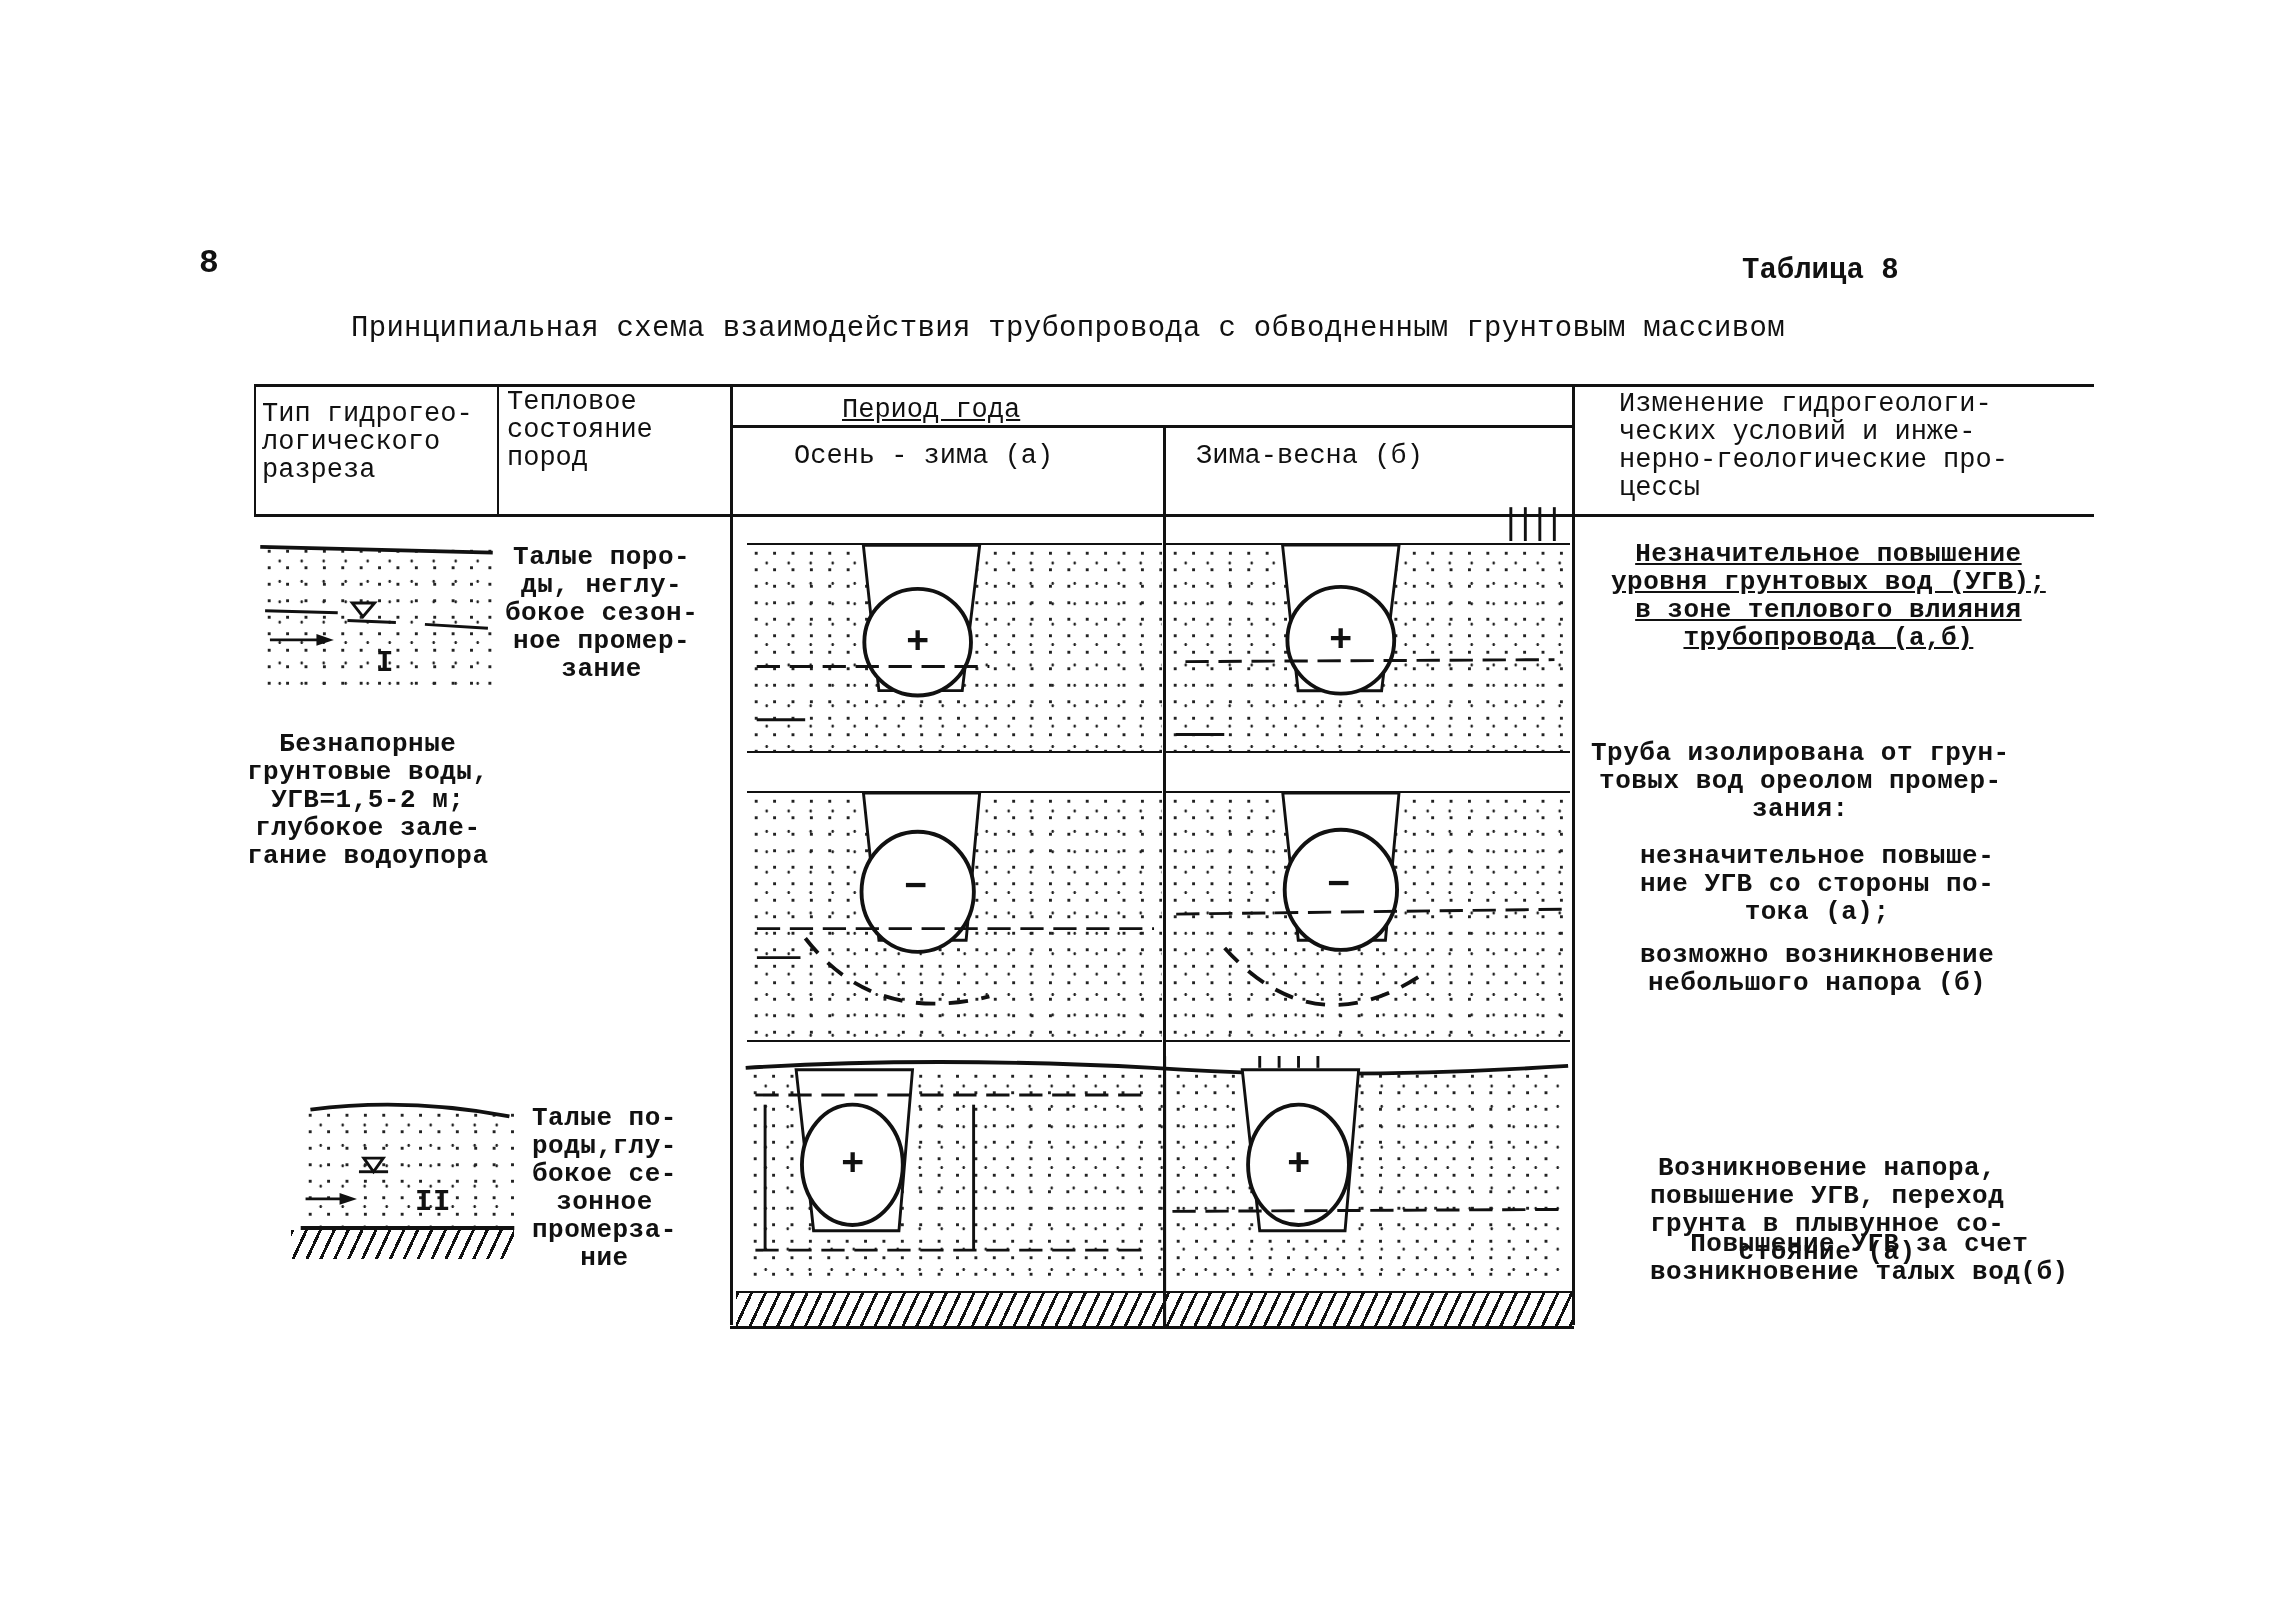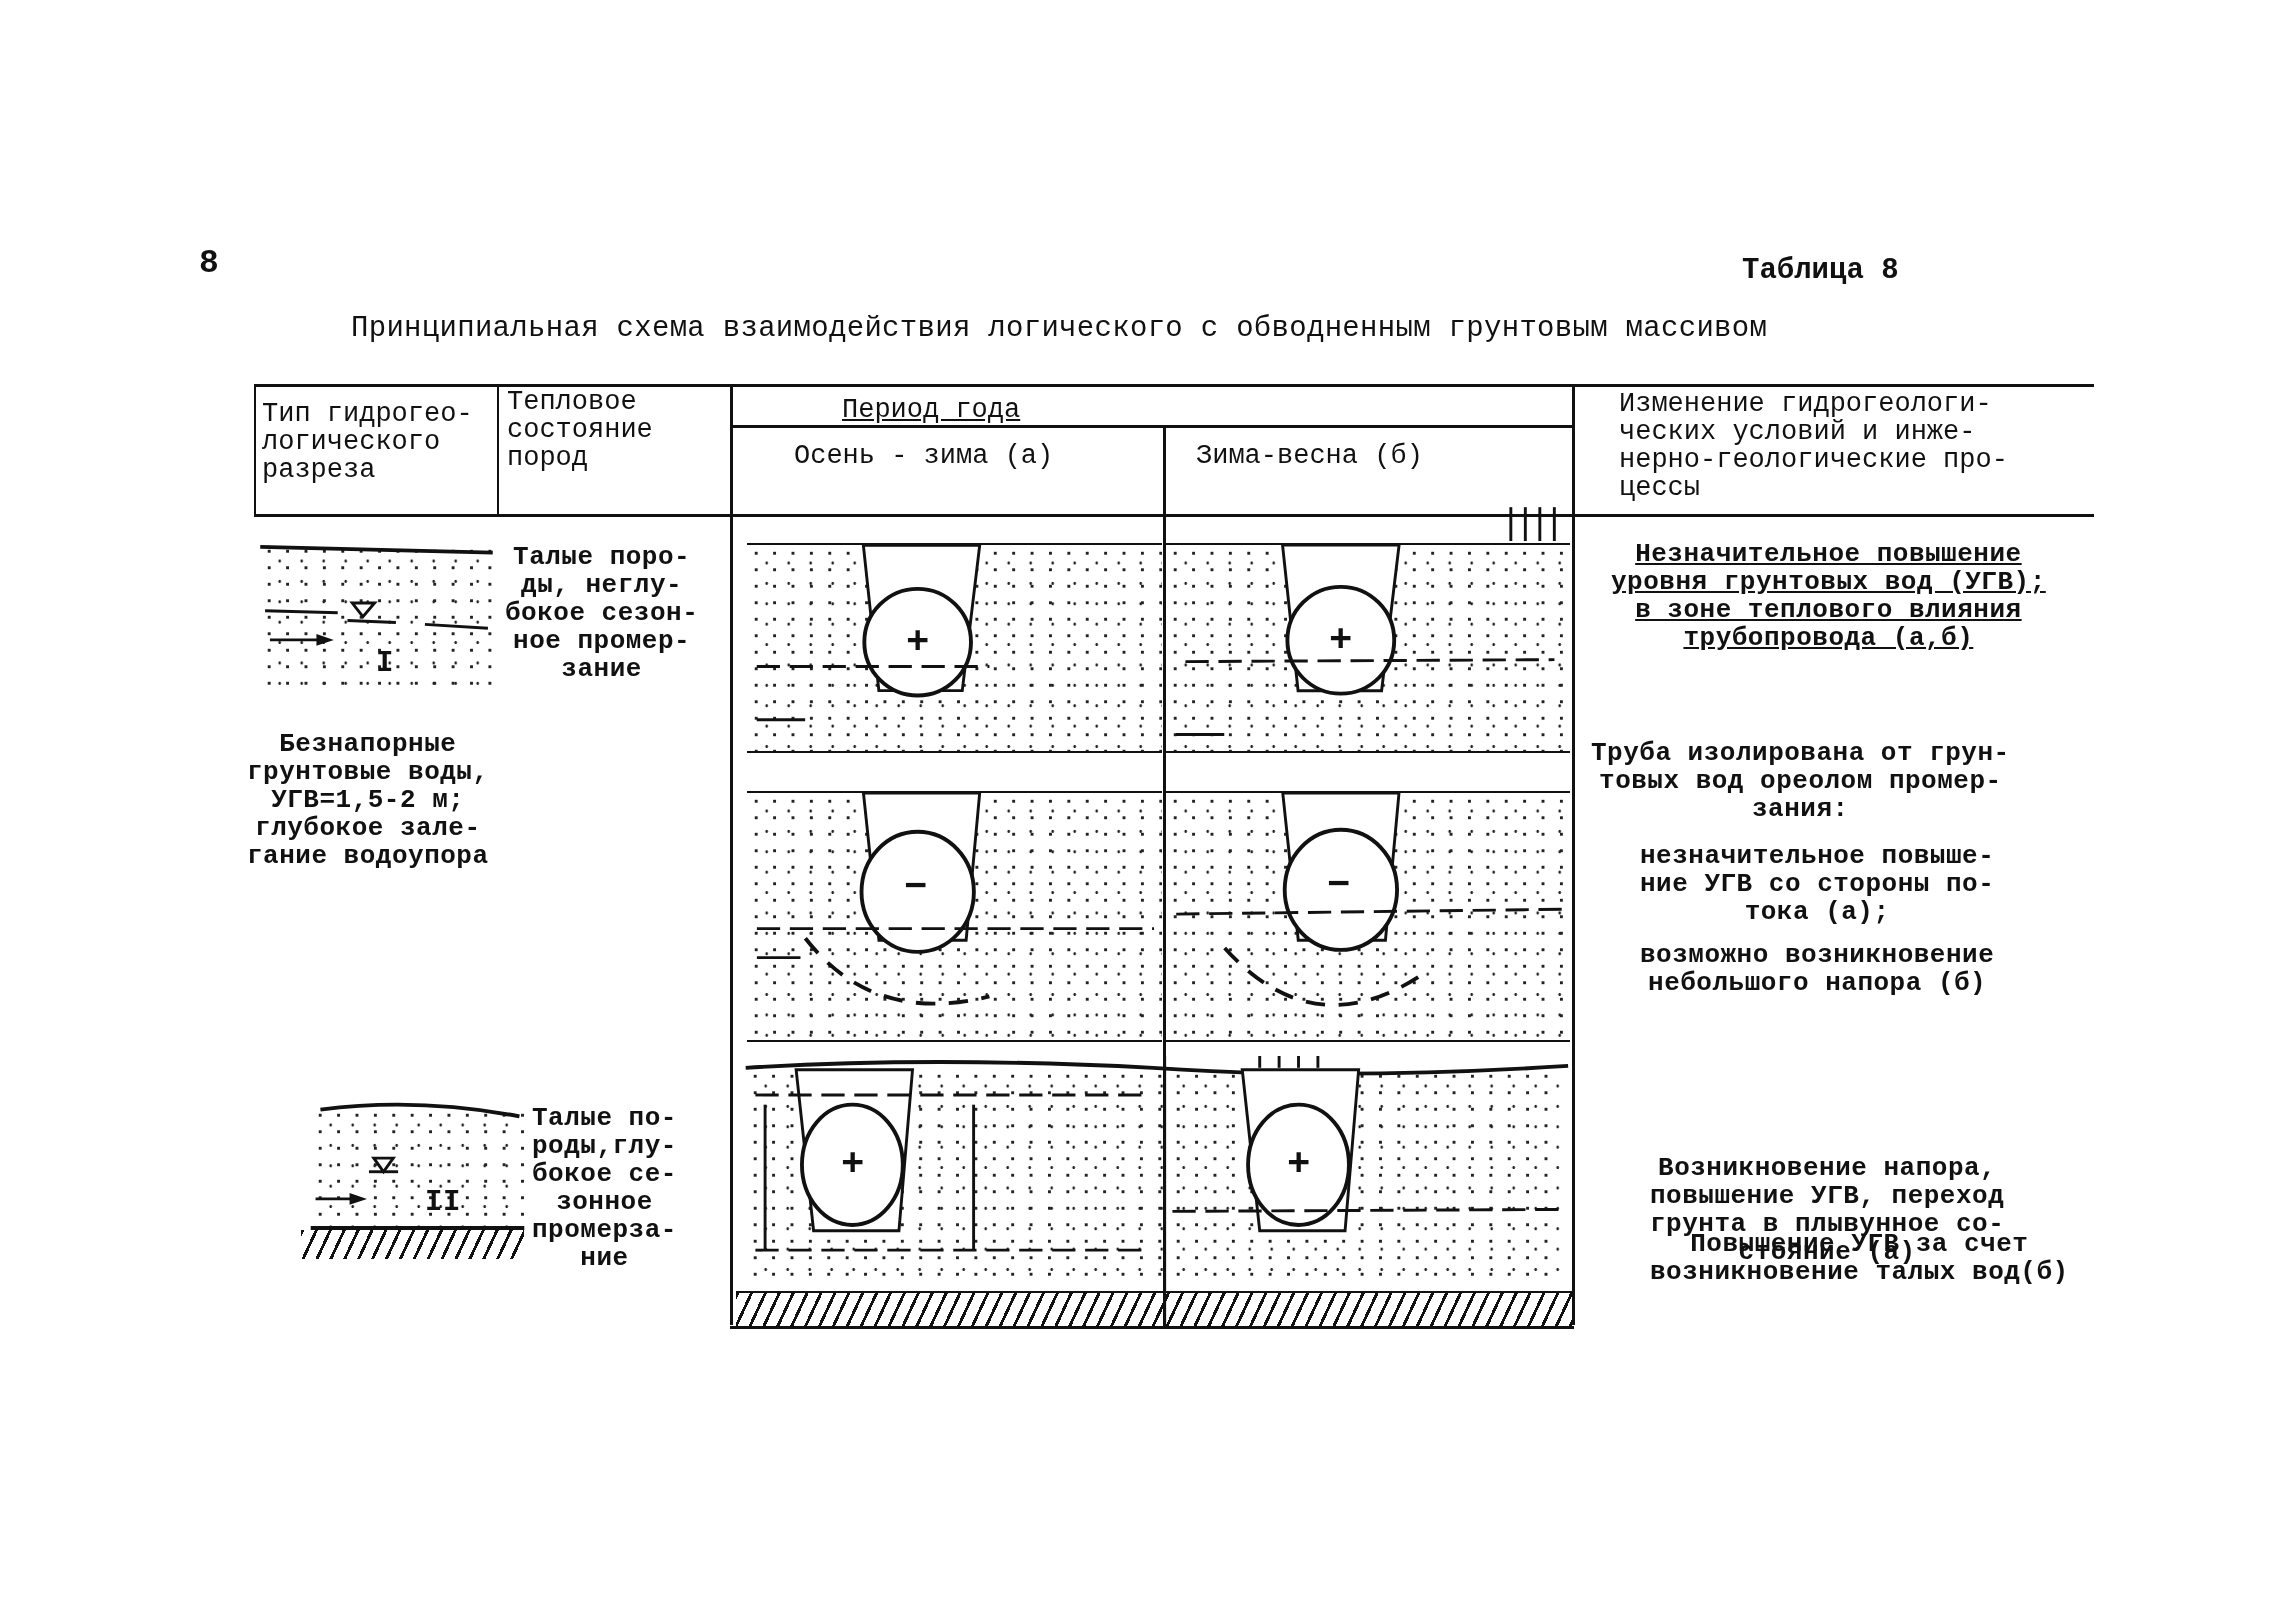--- a/index.html
+++ b/index.html
@@ -18,21 +18,21 @@
           background-size: 18.4px 16.5px, 22px 20.4px; background-position: 0 0, 8.7px 7.8px; }
   .hatch { background-image: repeating-linear-gradient(115deg, #111 0 2.9px, transparent 2.9px 12.6px); }
   .cell { position:absolute; overflow:hidden; }
   svg { position:absolute; left:0; top:0; }
 </style>
 </head>
 <body>
 
 <div class="abs page-num">8</div>
 <div class="abs table-label">Таблица 8</div>
-<div class="abs caption">Принципиальная схема взаимодействия логического с обводненным грунтовым массивом</div>
+<div class="abs caption">Принципиальная схема взаимодействия трубопровода с обводненным грунтовым массивом</div>
 
 <div>
   <div class="line" style="left:254px; top:384px; width:1840px; height:2.9px;"></div>
   <div class="line" style="left:254px; top:514px; width:1840px; height:2.9px;"></div>
   <div class="line" style="left:254px; top:384px; width:1.9px; height:132px;"></div>
   <div class="line" style="left:497px; top:384px; width:1.9px; height:132px;"></div>
   <div class="line" style="left:730px; top:384px; width:2.9px; height:941px;"></div>
   <div class="line" style="left:730px; top:425px; width:844px; height:2.9px;"></div>
   <div class="line" style="left:1163px; top:425px; width:2.9px; height:901px;"></div>
   <div class="line" style="left:1572px; top:384px; width:2.9px; height:941px;"></div>
@@ -69,21 +69,21 @@
 ды, неглу-
 бокое сезон-
 ное промер-
 зание</div>
 <div class="abs txt" style="left:247px; top:730px;">Безнапорные
 грунтовые воды,
 УГВ=1,5-2 м;
 глубокое зале-
 гание водоупора</div>
 
-<div class="cell" style="left:301px; top:1092px; width:233px; height:175px;">
+<div class="cell" style="left:291px; top:1092px; width:233px; height:175px;">
   <div class="dots abs" style="left:9.7px; top:14.6px; width:213px; height:121px;"></div>
   <div class="hatch abs" style="left:0; top:138px; width:223px; height:29px;"></div>
   <svg width="233" height="175" viewBox="0 0 240 180">
     <path d="M20,18 Q120,5 225,25" fill="none" stroke="#111" stroke-width="4"></path>
     <line x1="10" y1="140" x2="230" y2="140" stroke="#111" stroke-width="4"></line>
     <polygon points="75,68 95,68 85,82" fill="none" stroke="#111" stroke-width="3"></polygon>
     <line x1="70" y1="82" x2="100" y2="82" stroke="#111" stroke-width="3"></line>
     <line x1="15" y1="110" x2="60" y2="110" stroke="#111" stroke-width="3"></line>
     <polygon points="50,104 68,110 50,116" fill="#111"></polygon>
   </svg>

